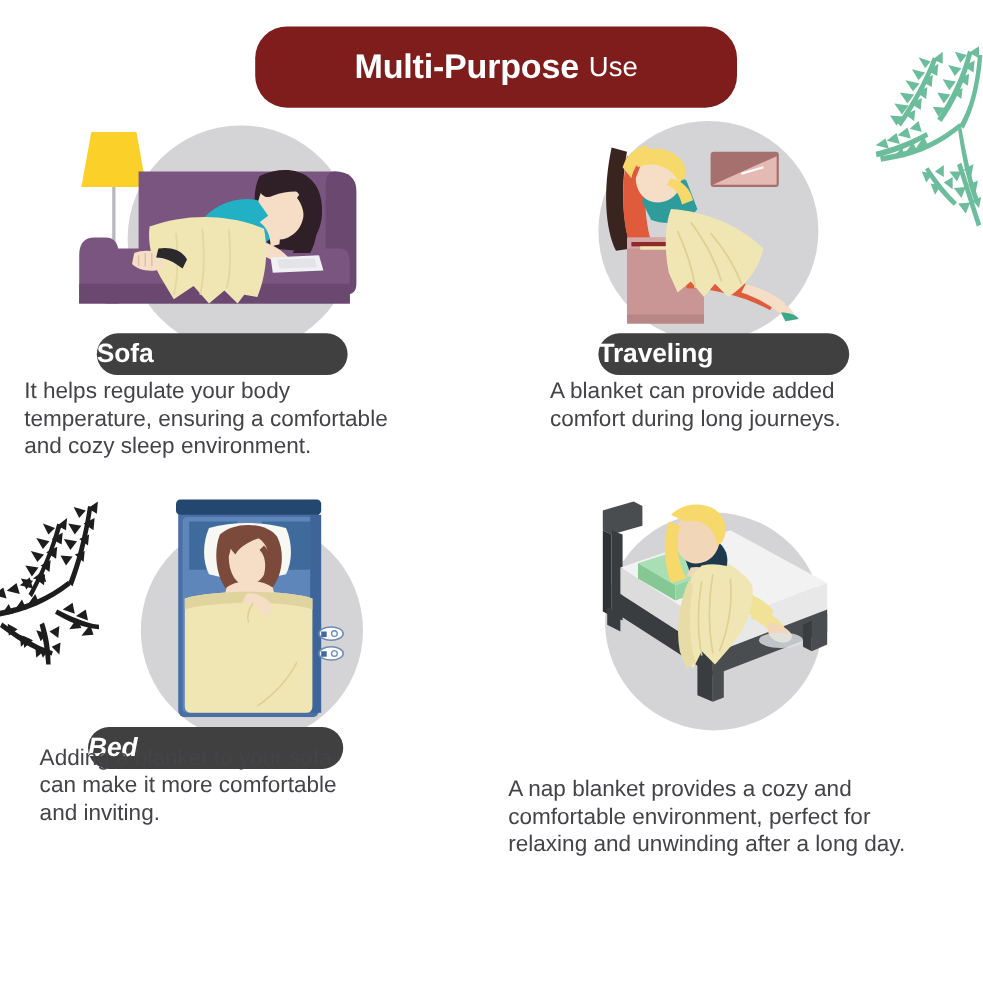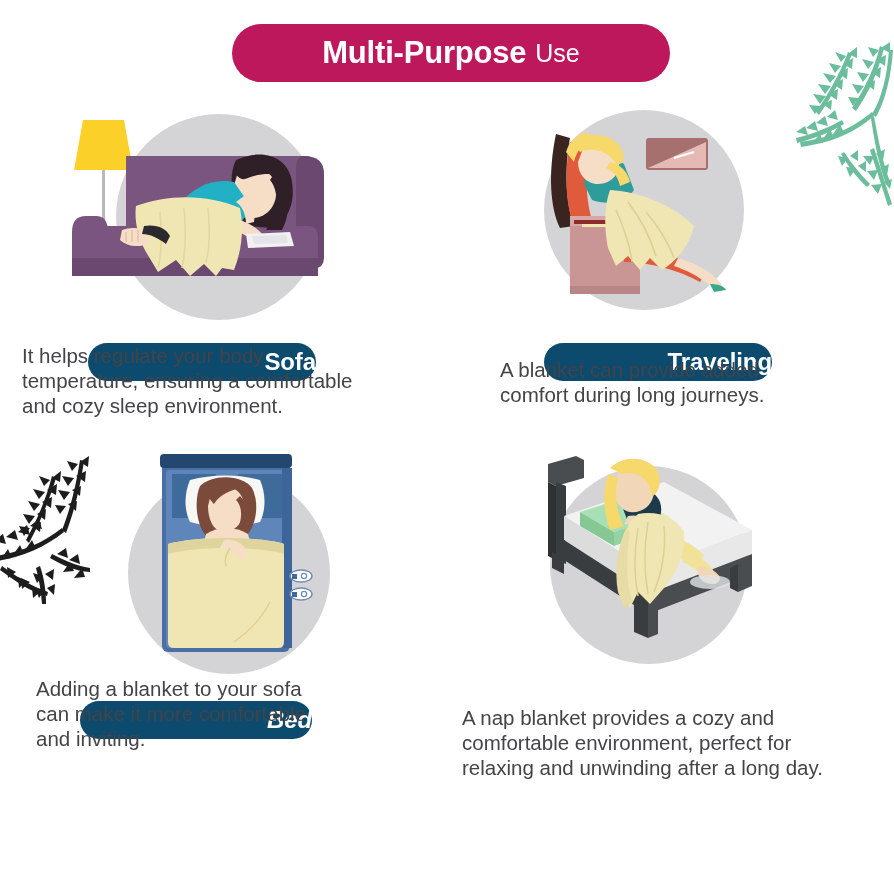--- a/index.html
+++ b/index.html
@@ -12,22 +12,22 @@
   }
   .page{position:relative;width:894px;height:894px;}
 
   
   .botanical{position:absolute;pointer-events:none;}
   #botanical-top-right{left:786px;top:16px;width:108px;height:200px;}
   #botanical-left{left:-4px;top:444px;width:108px;height:176px;}
 
   
   .title-pill{
-    position:absolute;left:232px;top:24px;width:438px;height:58px;
-    background:#be185d;border-radius:29px;
+    position:absolute;left:232px;top:24px;width:438px;height:74px;
+    background:#7f1d1d;border-radius:29px;
     display:flex;align-items:center;justify-content:center;
     color:#ffffff;
   }
   .title-pill .t-bold{font-weight:bold;font-size:31px;letter-spacing:-.2px;}
   .title-pill .t-reg{font-weight:normal;font-size:25px;margin-left:9px;}
 
   
   .card{position:absolute;}
   #card-sofa{left:8px;top:108px;width:412px;height:312px;}
   #card-traveling{left:478px;top:108px;width:400px;height:312px;}
@@ -39,39 +39,38 @@
   #card-traveling .art{height:196px;}
   #card-bed .art{height:200px;}
   #card-nap .art{height:200px;}
 
   .circle-bg{
     position:absolute;border-radius:50%;background:#d4d4d6;
   }
 
   .label-pill{
     position:absolute;
-    background:#0c4a6e;border-radius:22px;height:38px;
-    display:flex;align-items:center;justify-content:flex-end;
+    background:#404040;border-radius:22px;height:38px;
+    display:flex;align-items:center;justify-content:flex-start;
     color:#ffffff;font-weight:bold;font-size:24px;
     letter-spacing:-.1px;
-    margin-top:40px;
   }
   #pill-sofa{left:88px;top:303px;width:228px;}
   #pill-traveling{left:544px;top:303px;width:228px;}
   #pill-bed{left:80px;top:661px;width:232px;font-style:italic;}
   #pill-nap{left:558px;top:659px;width:228px;}
 
   .desc{
     position:absolute;
     text-align:left;color:#444448;
     font-size:20.5px;line-height:25px;
     white-space:pre-line;
   }
   #desc-sofa{left:22px;top:343px;width:394px;}
-  #desc-traveling{left:500px;top:357px;width:324px;}
+  #desc-traveling{left:500px;top:343px;width:324px;}
   #desc-bed{left:36px;top:676px;width:324px;}
   #desc-nap{left:462px;top:705px;width:418px;}
 </style>
 </head>
 <body>
 
 <div class="page">
 
   <div class="botanical" id="botanical-top-right">
     <svg viewBox="0 0 108 200" width="108" height="200">

